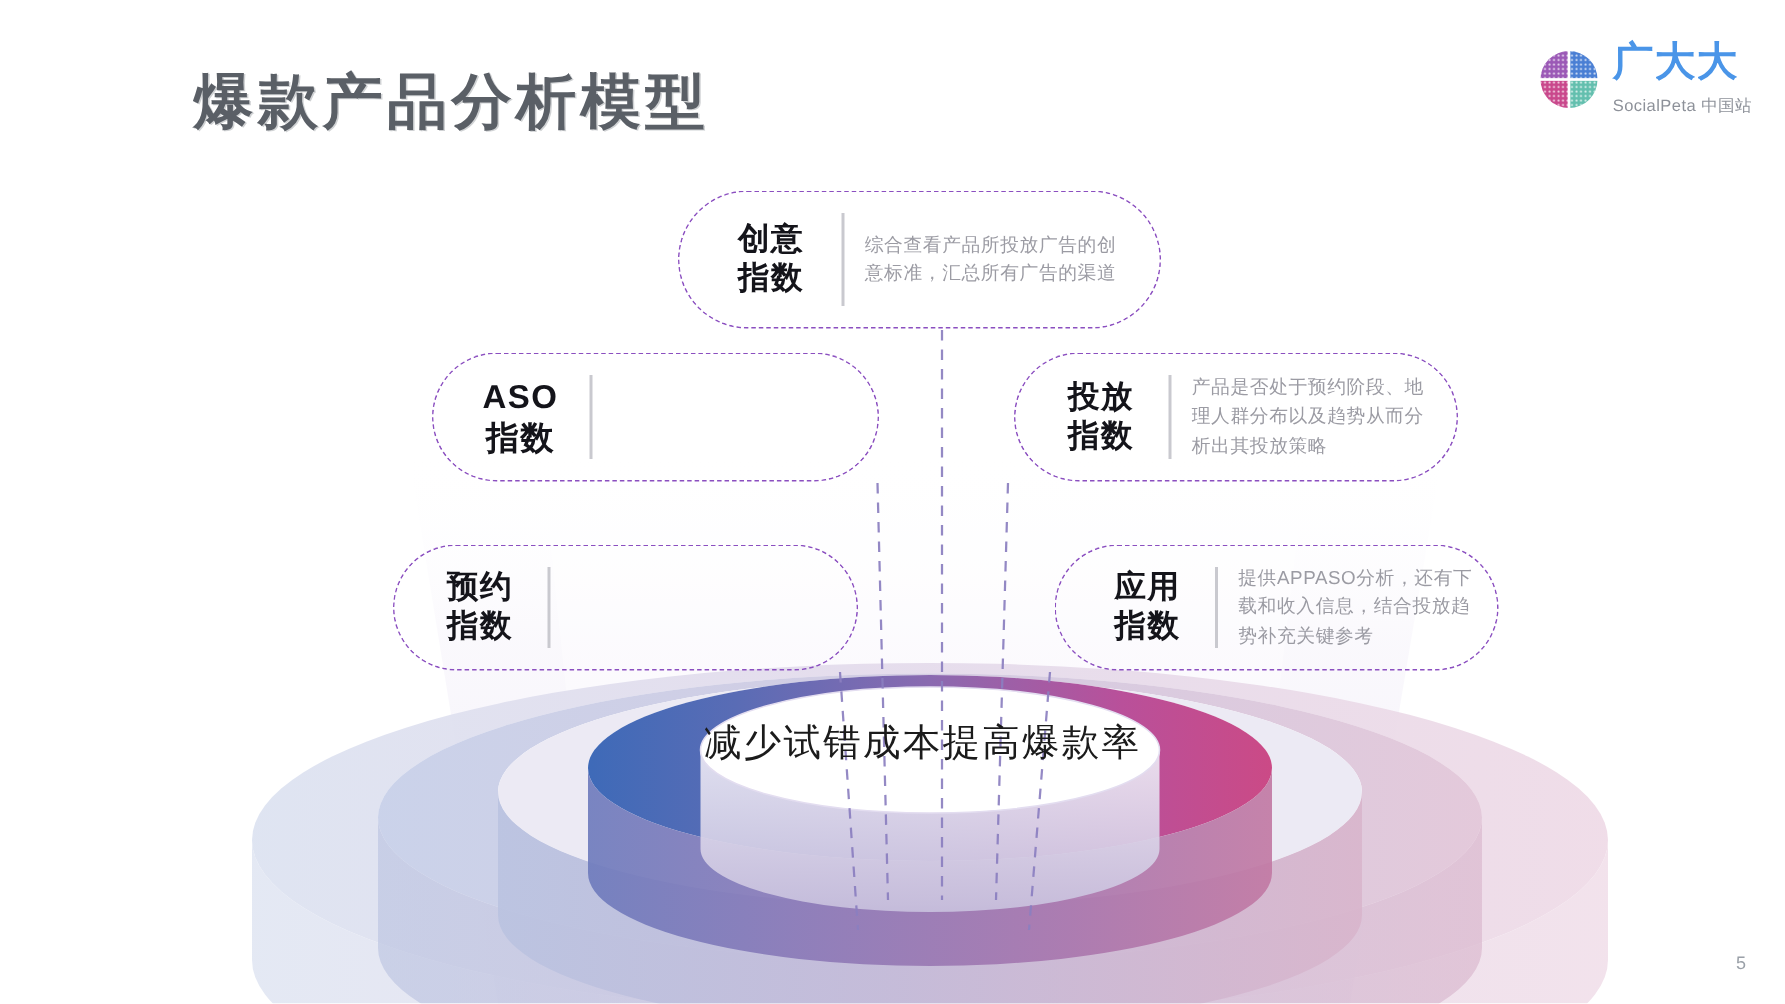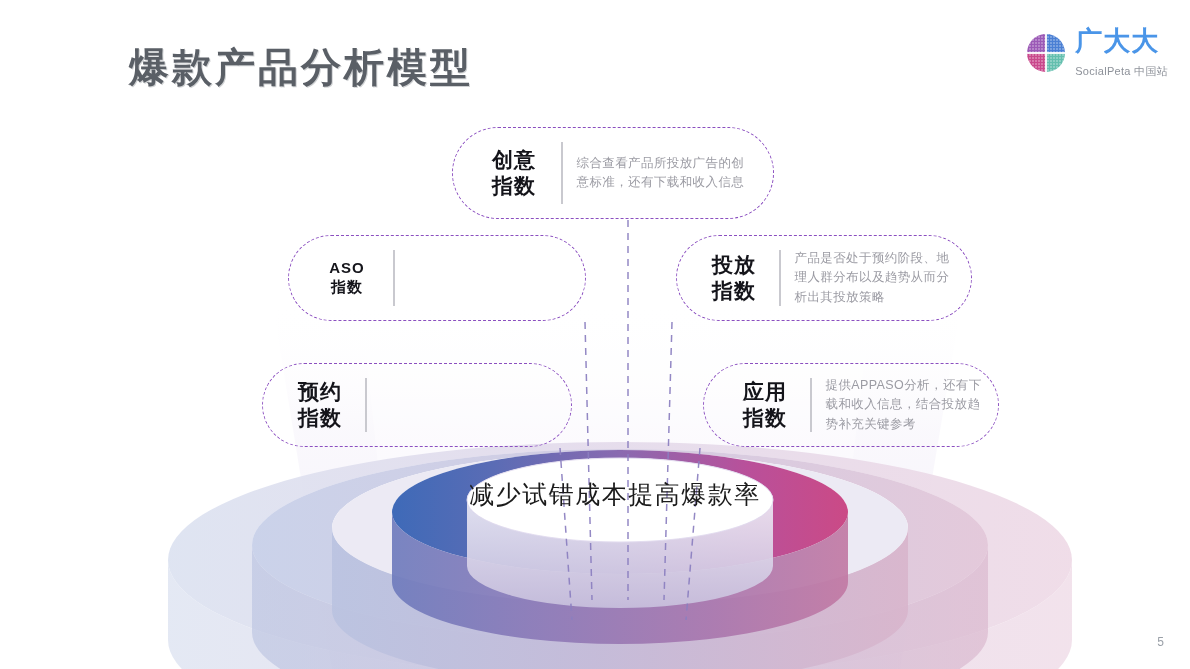--- a/index.html
+++ b/index.html
@@ -118,21 +118,21 @@
     padding-left: 28px; padding-right: 18px;
   }
   #card-creative .card-title { width: 66px; }
   #card-creative .card-desc  { width: 186px; }
 
   #card-aso {
     left: 288px; top: 235px; width: 298px; height: 86px;
     border-radius: 43px;
     padding-left: 26px; padding-right: 14px;
   }
-  #card-aso .card-title { width: 64px; font-size: 15px; }
+  #card-aso .card-title { width: 64px; font-size: 22px; }
   #card-aso .card-desc  { width: 166px; }
 
   #card-delivery {
     left: 676px; top: 235px; width: 296px; height: 86px;
     border-radius: 43px;
     padding-left: 26px; padding-right: 14px;
   }
   #card-delivery .card-title { width: 62px; }
   #card-delivery .card-desc  { width: 170px; }
 
@@ -278,21 +278,21 @@
     </g>
   </svg>
 </div>
 
 <div id="center-label">减少试错成本提高爆款率</div>
 
 <div class="index-card" id="card-creative">
   <div class="card-title">创意
 指数</div>
   <div class="card-divider"></div>
-  <div class="card-desc">综合查看产品所投放广告的创意标准，还有下载和收入信息</div>
+  <div class="card-desc">综合查看产品所投放广告的创意标准，汇总所有广告的渠道</div>
 </div>
 
 <div class="index-card" id="card-aso">
   <div class="card-title">ASO
 指数</div>
   <div class="card-divider"></div>
 </div>
 
 <div class="index-card" id="card-delivery">
   <div class="card-title">投放

